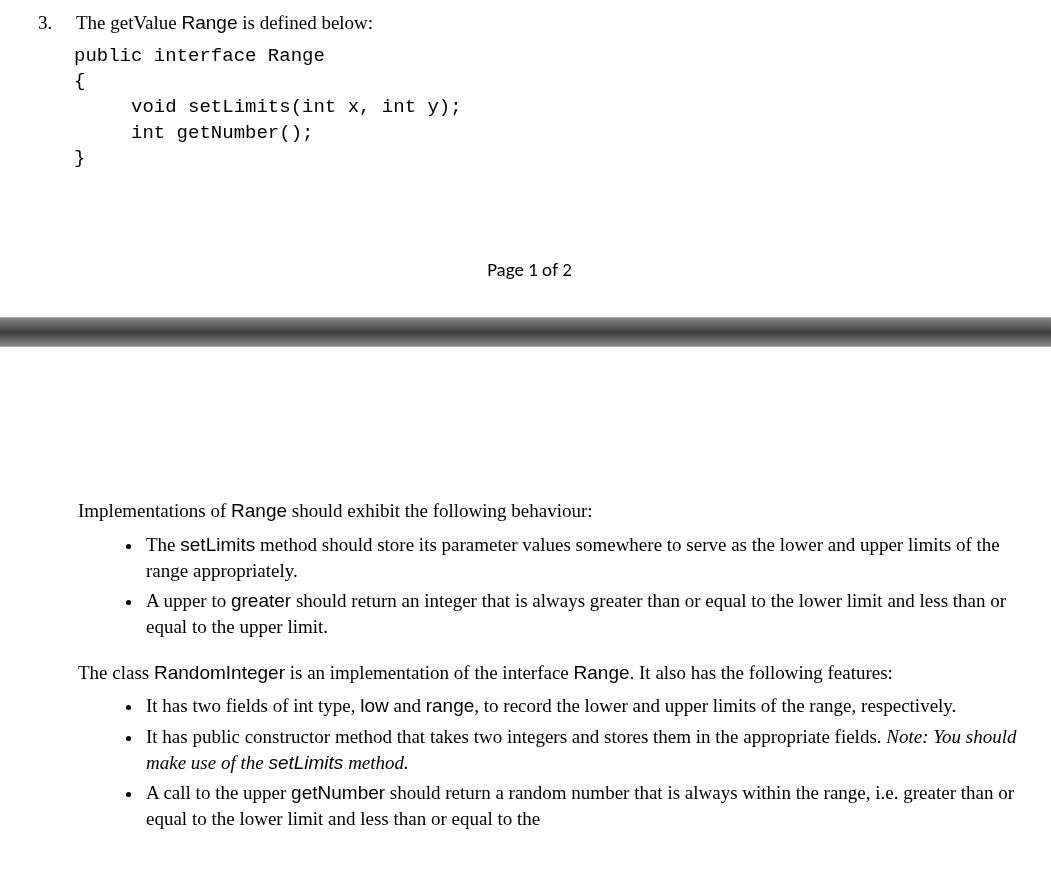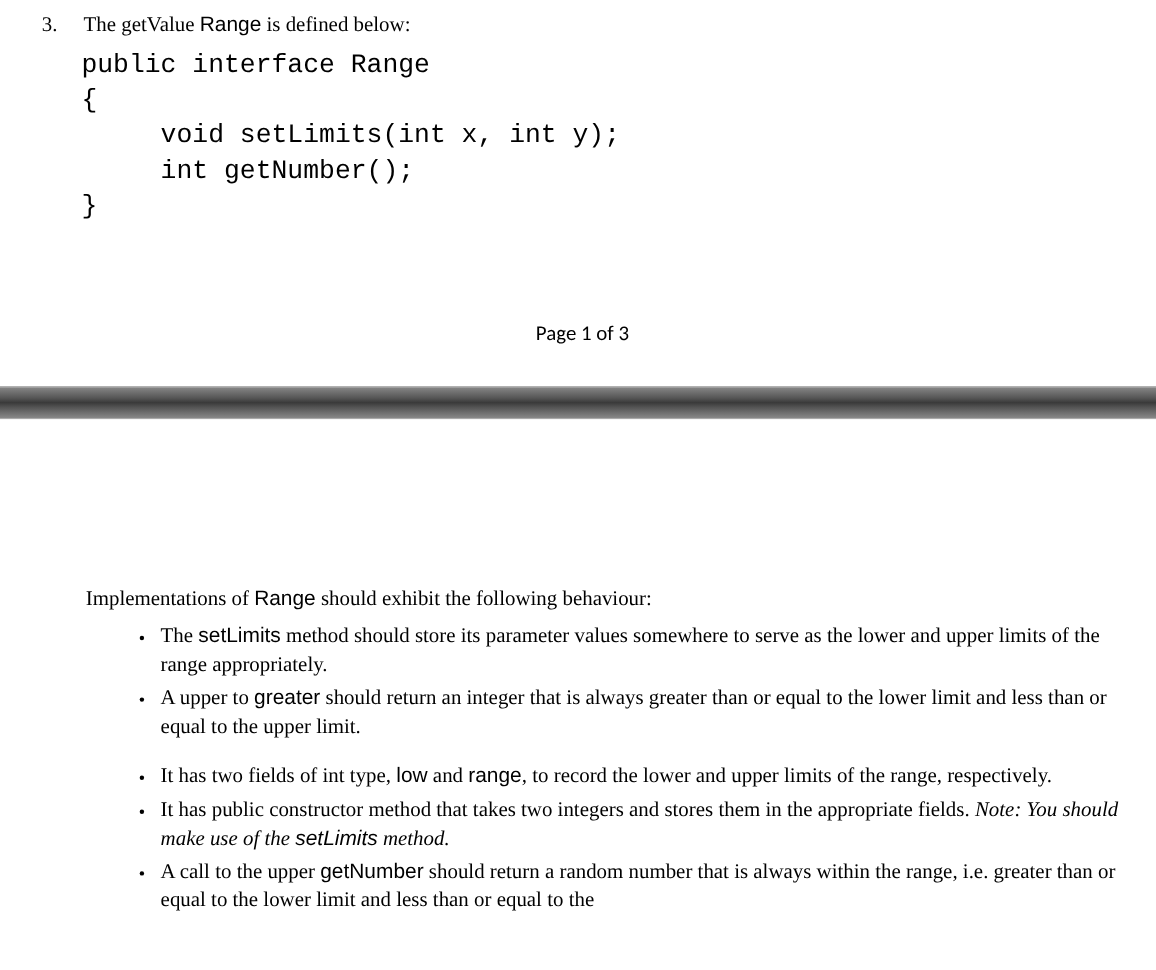--- a/index.html
+++ b/index.html
@@ -32,21 +32,21 @@
     text-align: left;
   }
   .q-intro {
     flex: 1;
   }
   .code-block {
     font-family: "Courier New", Courier, monospace;
     white-space: pre;
     margin-top: 8px;
     margin-left: 36px;
-    font-size: 24px;
+    font-size: 19px;
     line-height: 1.35;
   }
   .mono {
     font-family: Liberation Sans, sans-serif;
   }
   .page-footer {
     text-align: center;
     font-family: Calibri, Arial, sans-serif;
     font-size: 19px;
     margin-top: 85px;
@@ -92,40 +92,43 @@
       <div class="q-intro">
         <span>The getValue </span><span class="mono">Range</span><span> is defined below:</span>
       </div>
     </div>
     <div class="code-block"><span>public interface Range</span>
 <span>{</span>
 <span>     void setLimits(int x, int y);</span>
 <span>     int getNumber();</span>
 <span>}</span></div>
 
-    <div class="page-footer">Page 1 of 3</div>
+    <div class="page-footer">Page 1 of 2</div>
   </div>
 
   <div class="page-gap"></div>
 
   <div class="bottom-part">
 
     <p class="para">
       <span>Implementations of </span><span class="mono">Range</span><span> should exhibit the following behaviour:</span>
     </p>
 
     <ul class="bullets">
       <li>
         <span>The </span><span class="mono">setLimits</span><span> method should store its parameter values somewhere to serve as the lower and upper limits of the range appropriately.</span>
       </li>
       <li>
         <span>A upper to </span><span class="mono">greater</span><span> should return an integer that is always greater than or equal to the lower limit and less than or equal to the upper limit.</span>
       </li>
     </ul>
 
+    <p class="para">
+      <span>The class </span><span class="mono">RandomInteger</span><span> is an implementation of the interface </span><span class="mono">Range</span><span>.  It also has the following features:</span>
+    </p>
 
     <ul class="bullets">
       <li>
         <span>It has two fields of int type, </span><span class="mono">low</span><span> and </span><span class="mono">range</span><span>, to record the lower and upper limits of the range, respectively.</span>
       </li>
       <li>
         <span>It has public constructor method that takes two integers and stores them in the appropriate fields. </span><span class="italic"><span>Note: You should make use of the </span><span class="mono">setLimits</span><span> method.</span></span>
       </li>
       <li>
         <span>A call to the upper </span><span class="mono">getNumber</span><span>  should return a random number that is always within the range, i.e. greater than or equal to the lower limit and less than or equal to the</span>

